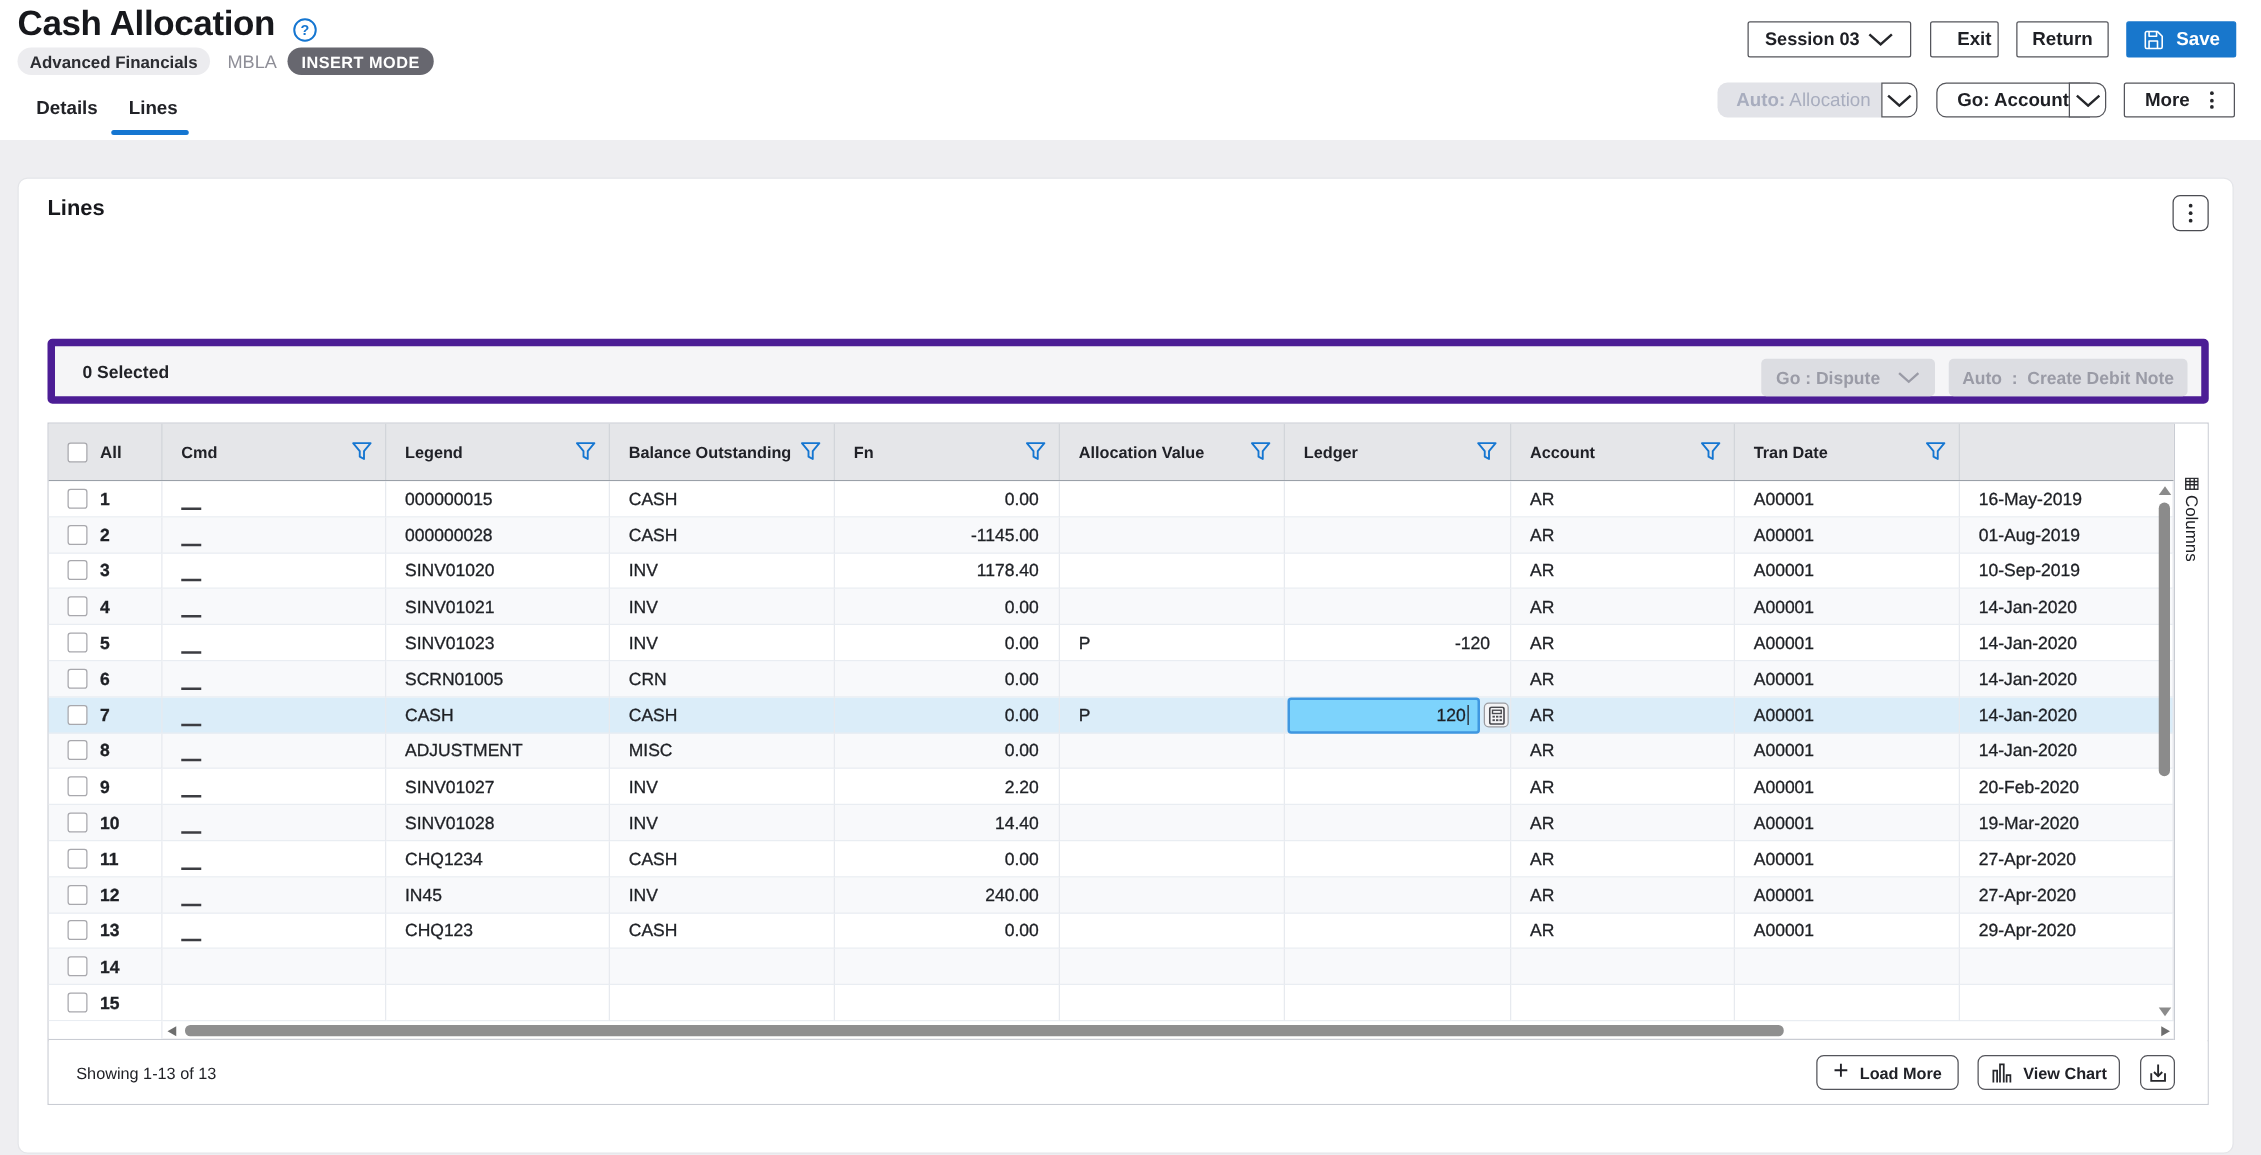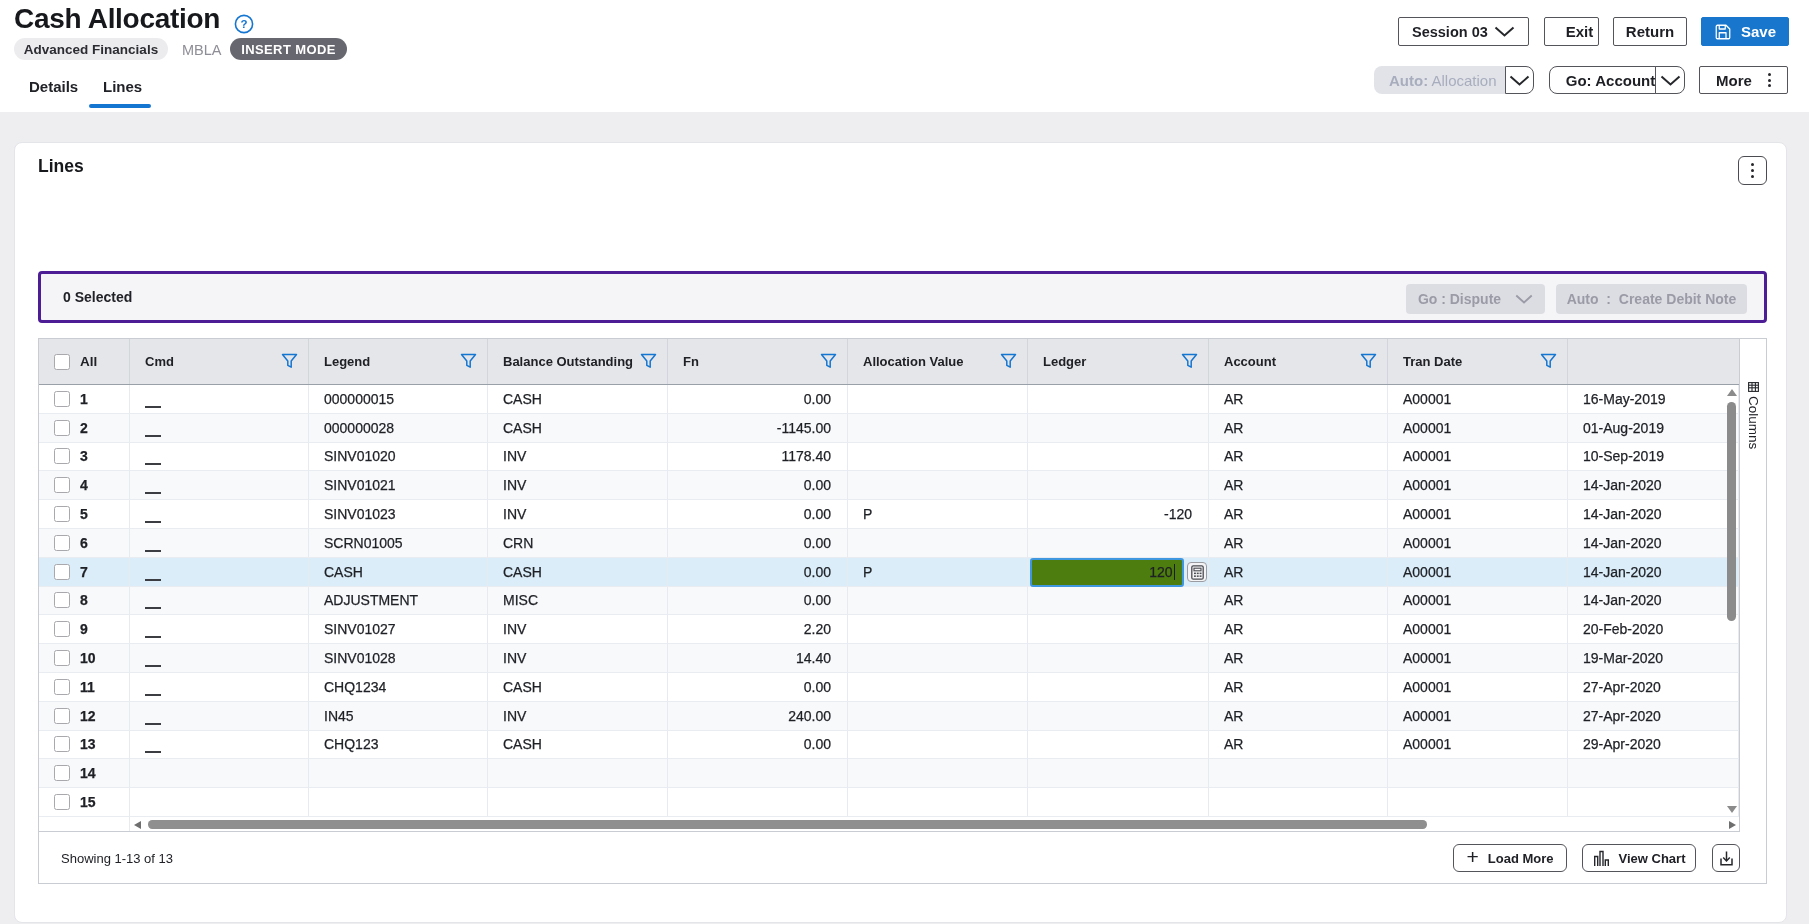--- a/index.html
+++ b/index.html
@@ -35,21 +35,21 @@
 
 #zone { position:absolute; left:0; top:112px; width:1809px; height:812px; background:#eeeef1; }
 #card { position:absolute; left:14px; top:30px; width:1773px; height:781px; background:#fff; border:1px solid #e4e5e9; border-radius:8px; }
 #lines_t { position:absolute; left:23px; top:13px; font-size:17.5px; font-weight:700; color:#17181c; }
 #kebab { position:absolute; left:1723px; top:13px; width:29px; height:29px; border:1px solid #4b4c52; border-radius:6px; display:flex; align-items:center; justify-content:center; }
 
 #tabs2 { position:absolute; left:23px; top:63px; width:1729px; height:50px; border:1px solid #e0e1e5; background:#fff; display:flex; }
 .t2 { height:100%; display:flex; align-items:center; justify-content:center; font-size:14px; font-weight:700; color:#232428; position:relative; }
 .t2.act::after { content:""; position:absolute; left:0; right:0; bottom:-1px; height:4px; background:#1576d1; }
 
-#selbar { position:absolute; left:23px; top:128px; width:1729px; height:52px; background:#f5f5f7; border:3px solid #4c1d95; border-radius:4px; }
+#selbar { position:absolute; left:23px; top:128px; width:1729px; height:52px; background:#f5f5f7; border:6px solid #4c1d95; border-radius:4px; }
 #selbar .lbl { position:absolute; left:22px; top:0; height:100%; display:flex; align-items:center; font-size:14px; font-weight:700; color:#212227; }
 .gbtn { position:absolute; top:10px; height:30px; background:#dcdde2; border-radius:4px; color:#9a9ba6; font-size:14px; font-weight:700; display:flex; align-items:center; justify-content:center; gap:14px; }
 #gdisp { left:1365px; width:139px; }
 #gauto { left:1515px; width:191px; font-weight:700; }
 
 
 #tbox { position:absolute; left:23px; top:195px; width:1729px; height:546px; border:1px solid #c9ccd3; background:#fff; }
 #thead { position:absolute; left:0; top:0; width:1700px; height:46px; background:#e5e6e9; border-bottom:1px solid #9aa0a8; display:grid; grid-template-columns:91px 179px 179px 180px 180px 180px 181px 179px 180px 171px; }
 #thead .hc { position:relative; display:flex; align-items:center; padding-left:15px; font-size:13px; font-weight:700; color:#202127; border-right:1px solid #d2d5da; }
 #thead .hc .fun { position:absolute; right:10px; top:14px; }
@@ -61,21 +61,21 @@
 .r .c { position:relative; display:flex; align-items:center; padding-left:15px; font-size:14px; color:#1e2025; -webkit-text-stroke:0.25px currentColor;
   border-right:1px solid #e7eaef; border-bottom:1px solid #e9edf2; overflow:visible; white-space:nowrap; }
 .r .c.num { justify-content:flex-end; padding-right:16px; padding-left:0; }
 .r .c .num { margin-left:auto; padding-right:16px; }
 .cb { width:16px; height:16px; border:1.5px solid #a8a8ad; border-radius:2.5px; background:#fff; display:inline-block; }
 .chk { gap:10px; }
 .rn { font-weight:700; font-size:14px; }
 .dash { position:absolute; left:15px; bottom:5px; width:16px; height:2px; background:#3c3d42; }
 .alloc { padding:0 !important; }
 .inpwrap { position:absolute; left:0; top:0; width:100%; height:100%; }
-.inp { position:absolute; left:2px; top:0px; width:154px; height:28.8px; background:#4d7c0f; border:2px solid #3f97e0; border-radius:3px; display:flex; align-items:center; justify-content:flex-end; padding-right:7px; font-size:14px; }
+.inp { position:absolute; left:2px; top:0px; width:154px; height:28.8px; background:#7dd3fc; border:2px solid #3f97e0; border-radius:3px; display:flex; align-items:center; justify-content:flex-end; padding-right:7px; font-size:14px; }
 .caret { width:1.5px; height:16px; background:#1c1d22; margin-left:1px; }
 .calc { position:absolute; left:159px; top:4.5px; width:20px; height:20px; border:1px solid #9b9ca1; border-radius:4px; background:#f4f4f6; display:flex; align-items:center; justify-content:center; }
 
 
 #cstrip { position:absolute; left:1700px; top:0; width:27px; height:493px; background:#fff; border-left:1px solid #c9ccd3; }
 #cstrip .gi { position:absolute; left:8px; top:43px; display:block; line-height:0; }
 #cstrip .ct { position:absolute; left:6px; top:57px; writing-mode:vertical-rl; font-size:13.5px; color:#212227; }
 
 
 #vsb { position:absolute; left:1687px; top:46px; width:13px; height:432px; }

